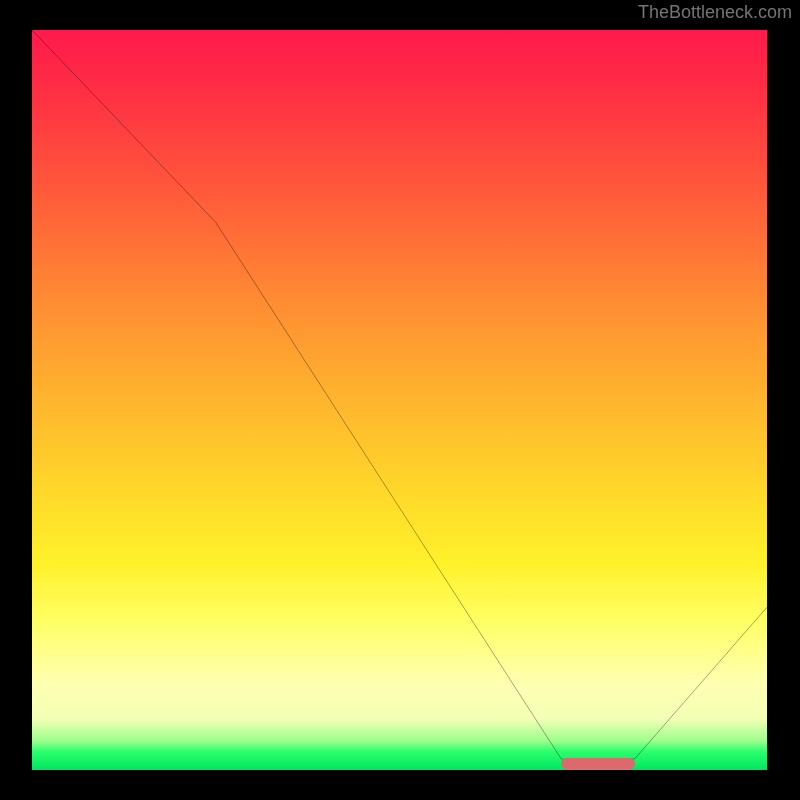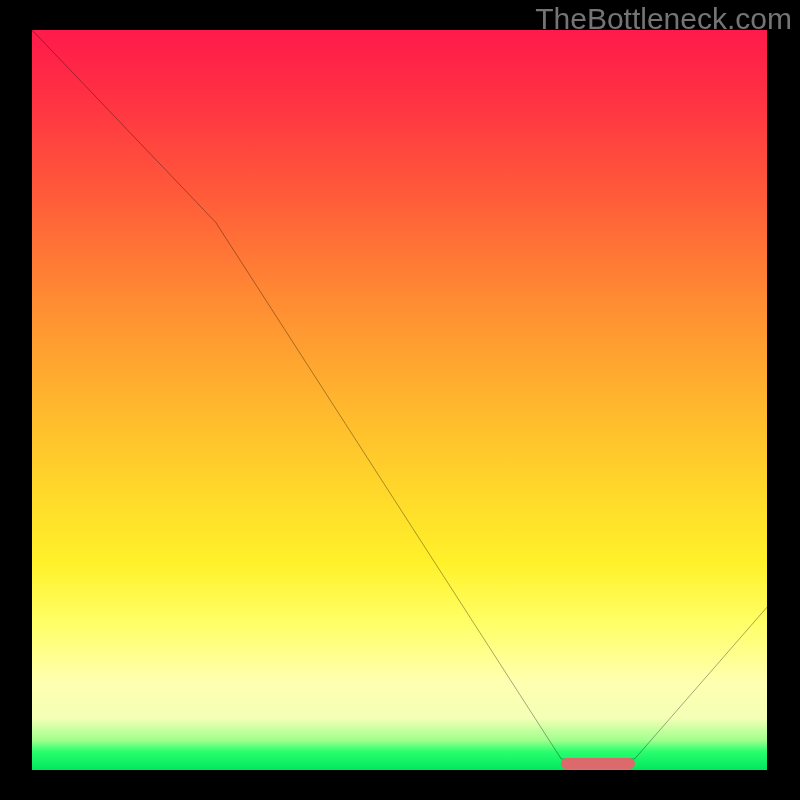--- a/index.html
+++ b/index.html
@@ -14,21 +14,21 @@
   .wrap {
     position: relative;
     width: 800px;
     height: 800px;
   }
   .attrib {
     position: absolute;
     top: 2px;
     right: 8px;
     color: #747476;
-    font-size: 30px;
+    font-size: 18px;
     font-weight: 500;
     z-index: 5;
   }
   
   .plot {
     position: absolute;
     left: 32px;
     top: 30px;
     width: 735px;
     height: 740px;

